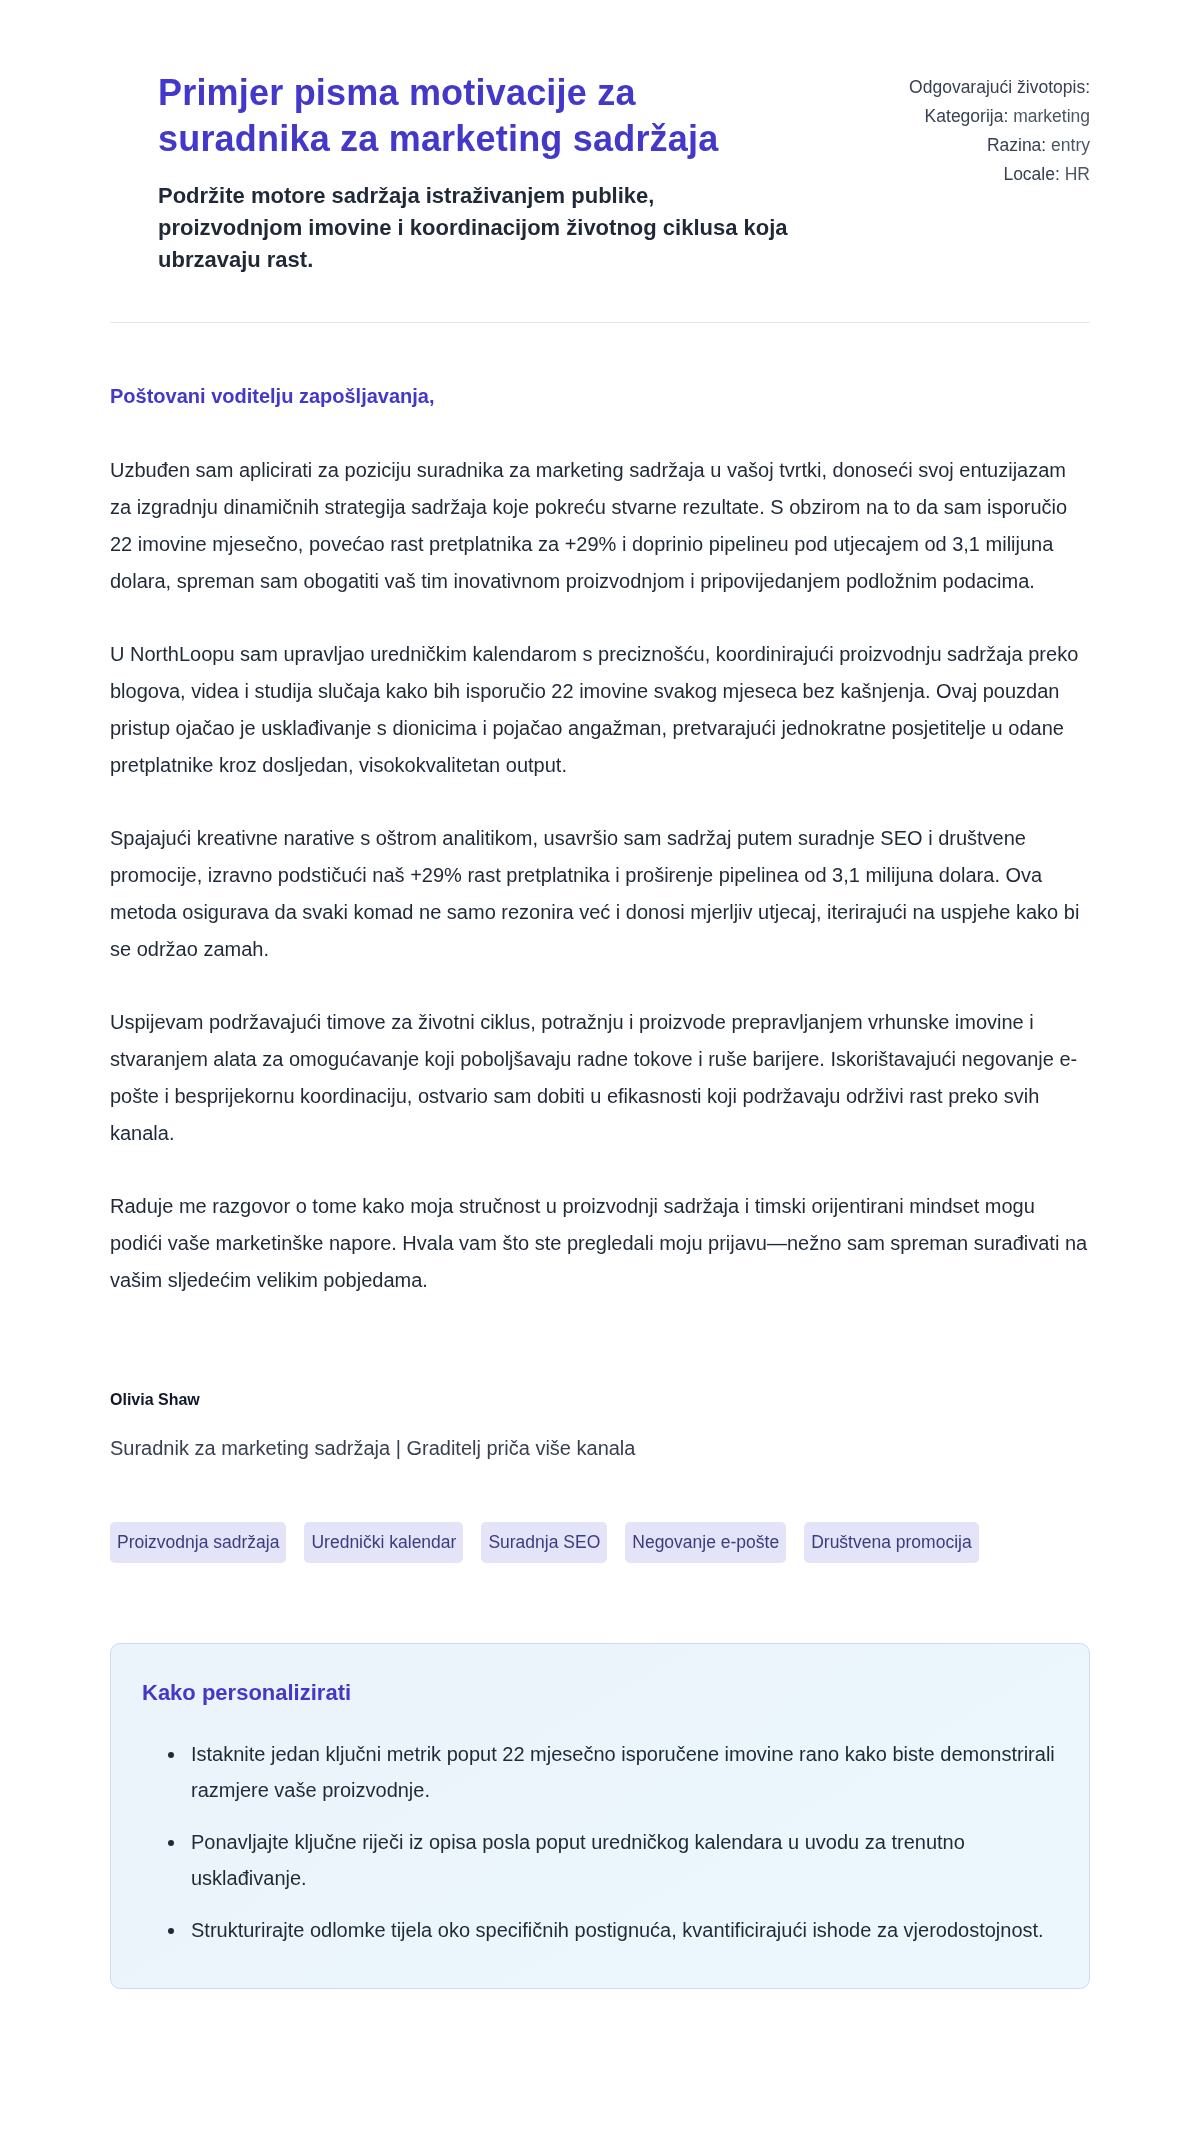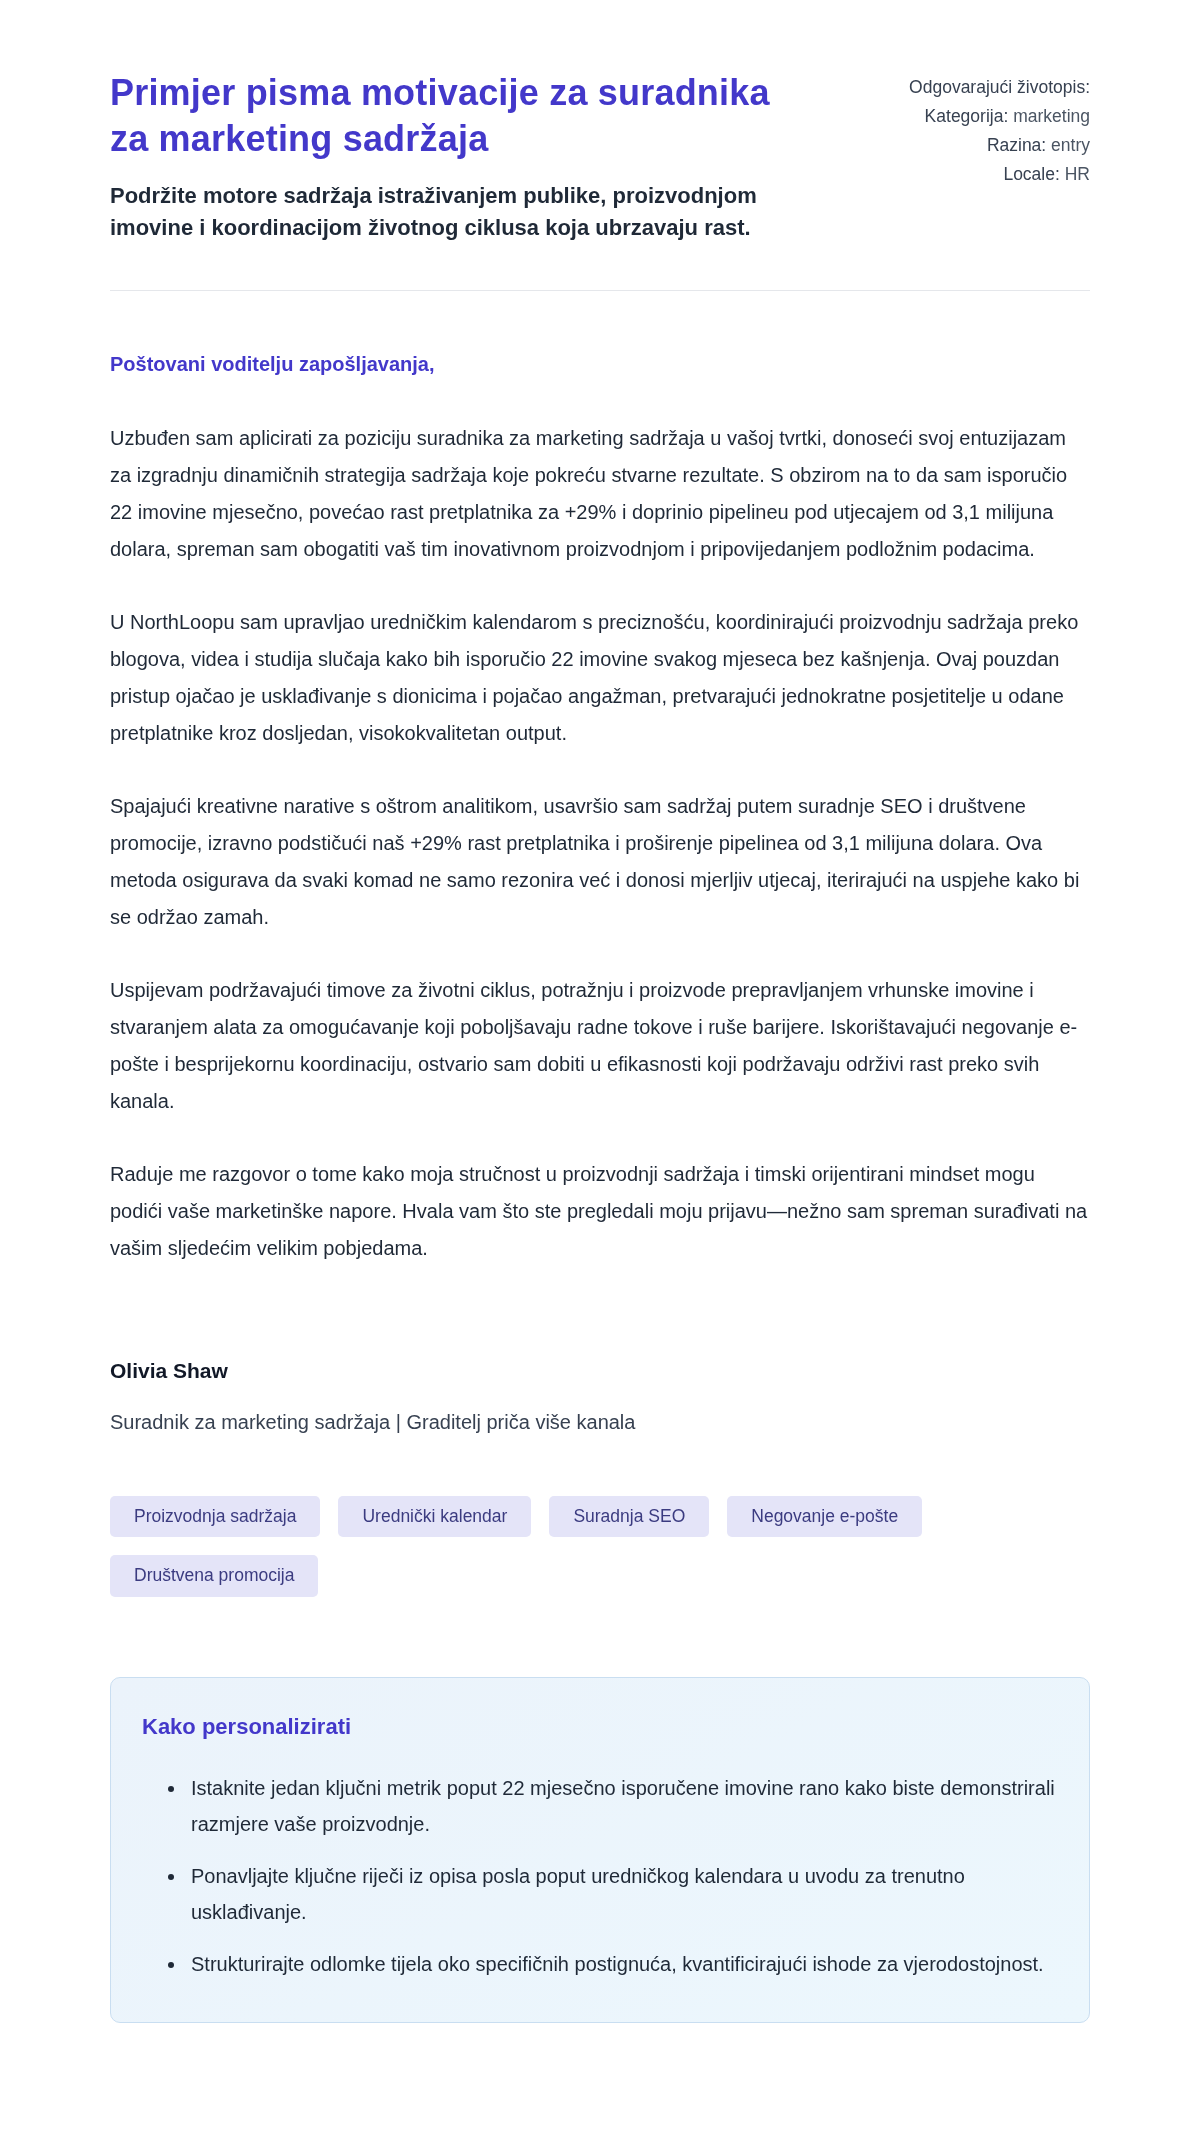--- a/index.html
+++ b/index.html
@@ -11,21 +11,21 @@
   body { width: 1200px; min-height: 2149px; }
   .page {
     width: 980px;
     margin: 0 auto;
     padding-top: 70px;
     padding-bottom: 70px;
   }
 
   
   .header { display: flex; justify-content: space-between; align-items: flex-start; gap: 30px; }
-  .header-left { max-width: 672px; }
+  .header-left { max-width: 672px; margin-left: 48px; }
   .page-title {
     color: #4338ca;
     font-size: 36px;
     line-height: 1.28;
     font-weight: 700;
     letter-spacing: 0.2px;
   }
   .page-subtitle {
     margin-top: 18px;
     font-size: 22px;
@@ -60,21 +60,21 @@
     margin-bottom: 44px;
   }
   .para {
     font-size: 20px;
     line-height: 1.85;
     color: #1f2937;
     margin-bottom: 36px;
   }
   .sig-name {
     margin-top: 92px;
-    font-size: 21px;
+    font-size: 16px;
     font-weight: 700;
     color: #111827;
   }
   .sig-role {
     margin-top: 28px;
     font-size: 20px;
     color: #374151;
   }
 
   
@@ -83,21 +83,21 @@
     display: flex;
     flex-wrap: wrap;
     gap: 18px;
   }
   .tag {
     display: inline-block;
     background: #e4e4f8;
     color: #3b3b80;
     font-size: 17.5px;
     line-height: 1;
-    padding: 12px 24px;
+    padding: 12px 7px;
     border-radius: 5px;
     white-space: nowrap;
   }
 
   
   .callout {
     margin-top: 80px;
     background: linear-gradient(150deg, #ebf3fb 0%, #ecf7fd 100%);
     border: 1px solid #c9def1;
     border-radius: 10px;

